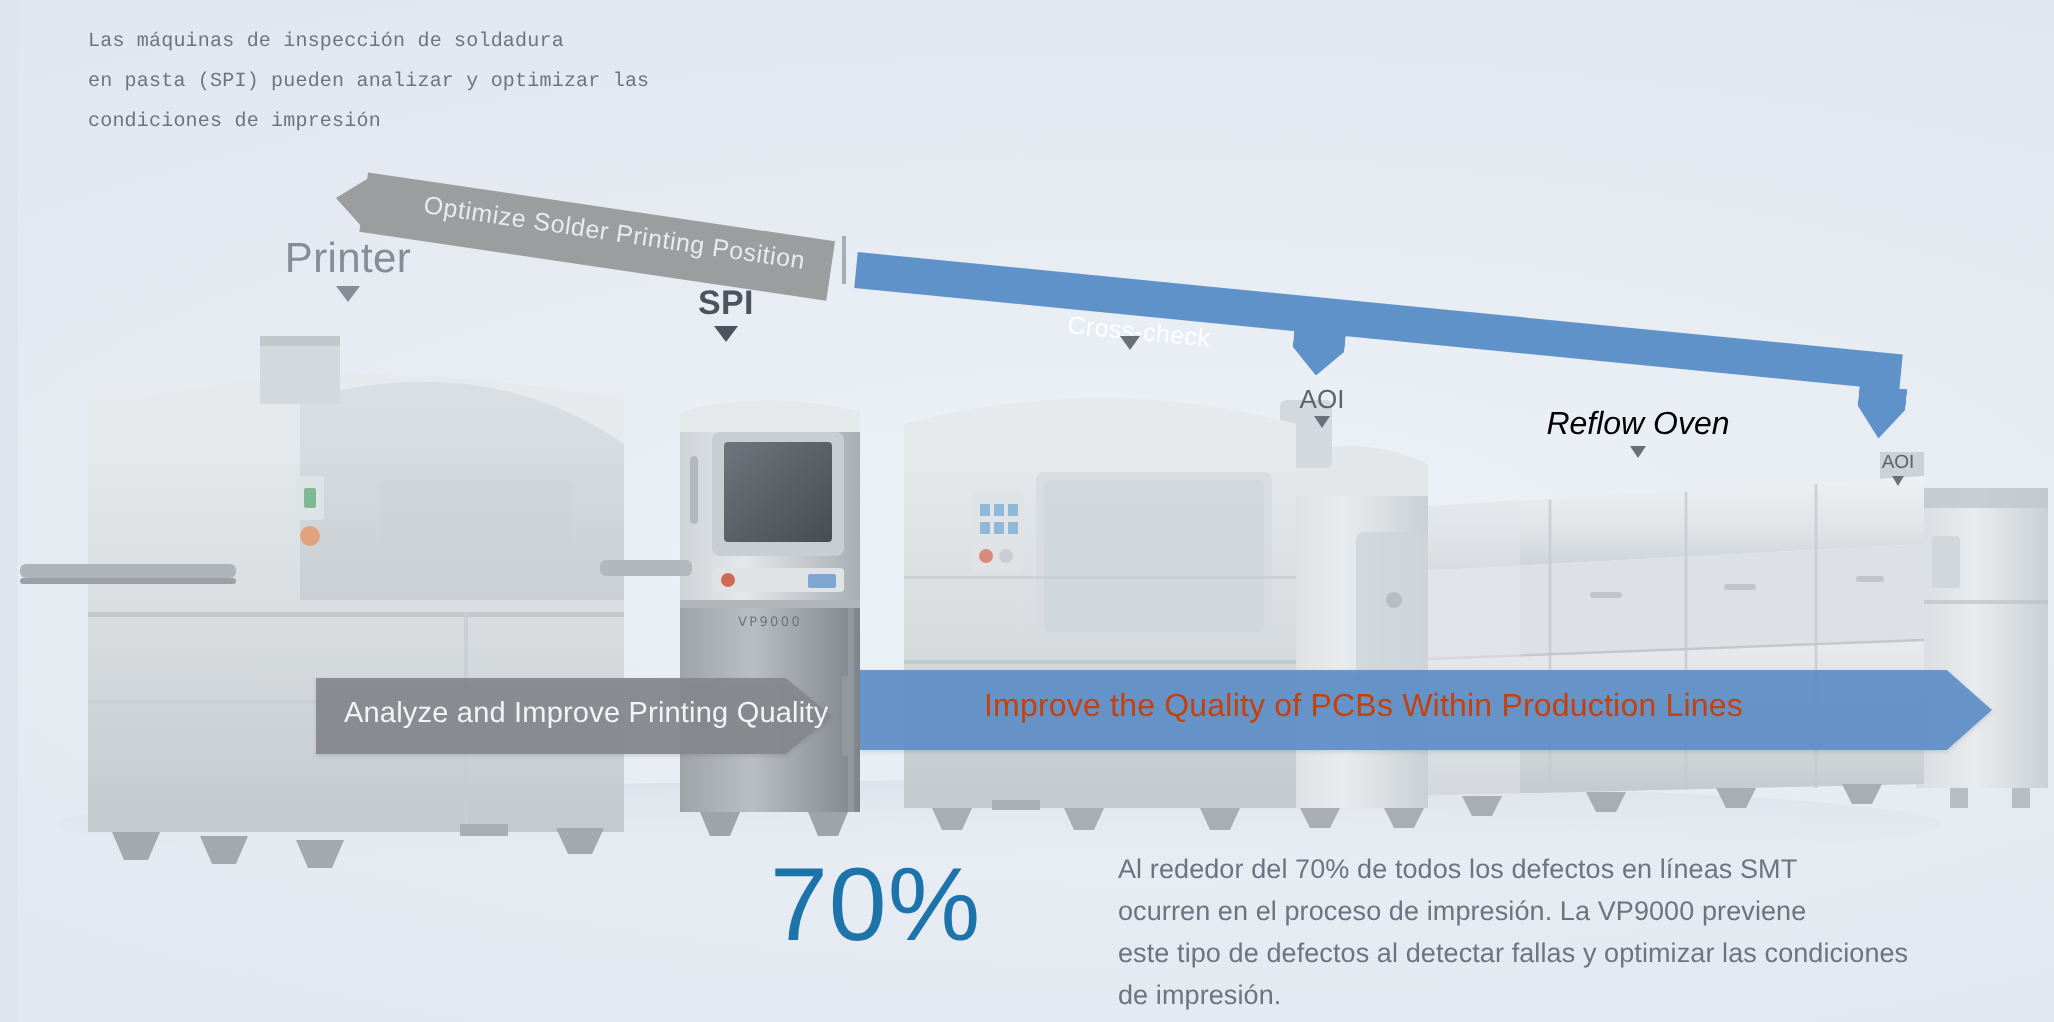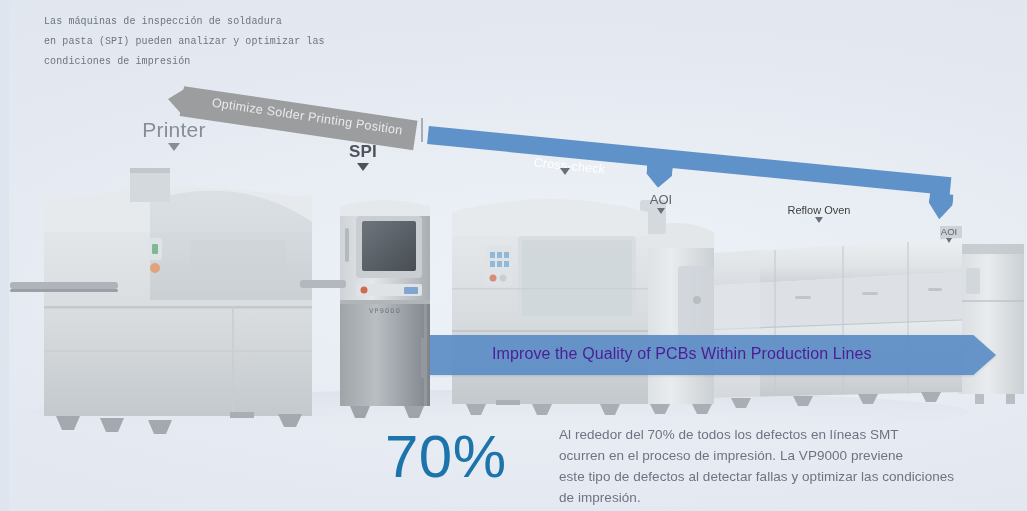--- a/index.html
+++ b/index.html
@@ -100,21 +100,21 @@
 
   #callout-pnp{left:500px;top:167px;width:130px;}
   #callout-pnp .txt{font-size:15.5px;color:#5c636d;}
   #callout-pnp .caret{border-top-color:#6a7079;}
 
   #callout-aoi1{left:628px;top:192px;width:66px;}
   #callout-aoi1 .txt{font-size:13px;color:#5c636d;}
   #callout-aoi1 .caret{border-left-width:4px;border-right-width:4px;border-top-width:6px;}
 
   #callout-reflow{left:764px;top:204px;width:110px;}
-  #callout-reflow .txt{font-size:11px;color:#404040;}
+  #callout-reflow .txt{font-size:16px;color:#000000;font-style:italic;}
   #callout-reflow .caret{border-left-width:4px;border-right-width:4px;border-top-width:6px;}
 
   #callout-aoi2{left:925px;top:226px;width:48px;}
   #callout-aoi2 .txt{font-size:9.5px;color:#5c636d;}
   #callout-aoi2 .caret{border-left-width:3px;border-right-width:3px;border-top-width:5px;}
 
   
   #machines{position:absolute;left:0;top:0;width:1027px;height:511px;}
 
   
@@ -142,28 +142,28 @@
     width:566px;height:40px;
     filter:drop-shadow(0 1px 1px rgba(40,70,110,.18));
   }
   #blue-banner .body{
     position:absolute;left:0;top:0;width:566px;height:40px;
     background:rgba(94,143,199,.92);
     clip-path:polygon(0% 0%, 96% 0%, 100% 50%, 96% 100%, 0% 100%);
   }
   #blue-banner .label{
     position:absolute;left:62px;top:10px;
-    font-size:16px;color:#4c1d95;letter-spacing:.1px;
+    font-size:16px;color:#c2410c;letter-spacing:.1px;
     white-space:nowrap;
   }
 
   
   #stat-pct{
     position:absolute;left:385px;top:427px;
-    font-size:60px;color:#1c74ab;letter-spacing:.5px;
+    font-size:52px;color:#1c74ab;letter-spacing:.5px;
     line-height:1;
   }
   #bottom-copy{
     position:absolute;left:537px;top:424px;width:462px;
     font-size:13.5px;line-height:21px;color:#6d7481;
     letter-spacing:.05px;
     white-space:pre-line;
     margin-left:22px;
   }
 </style>
@@ -393,20 +393,24 @@
   </div>
   <div class="callout" id="callout-reflow">
     <span class="txt">Reflow Oven</span>
     <span class="caret"></span>
   </div>
   <div class="callout" id="callout-aoi2">
     <span class="txt">AOI</span>
     <span class="caret"></span>
   </div>
 
+  <div id="gray-banner">
+    <div class="body"></div>
+    <span class="label">Analyze and Improve Printing Quality</span>
+  </div>
   <div id="banner-divider"></div>
   <div id="blue-banner">
     <div class="body"></div>
     <span class="label">Improve the Quality of PCBs Within Production Lines</span>
   </div>
 
   <div id="stat-pct">70%</div>
   <div id="bottom-copy">Al rededor del 70% de todos los defectos en líneas SMT
 ocurren en el proceso de impresión. La VP9000 previene
 este tipo de defectos al detectar fallas y optimizar las condiciones

